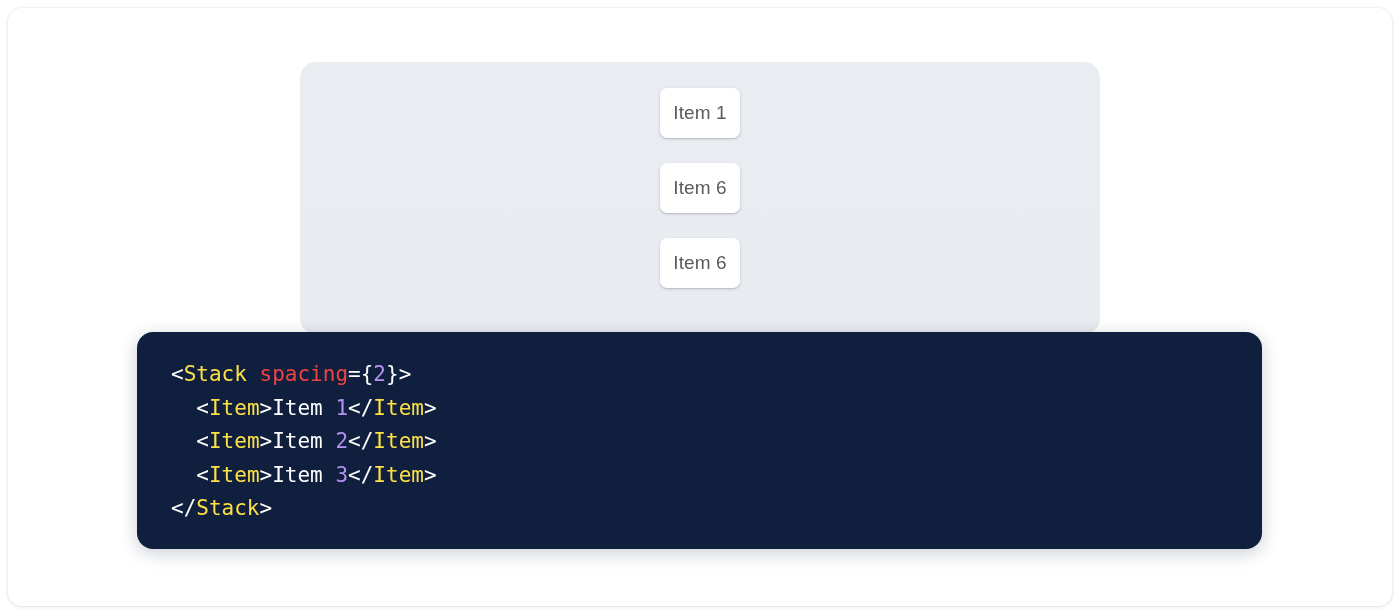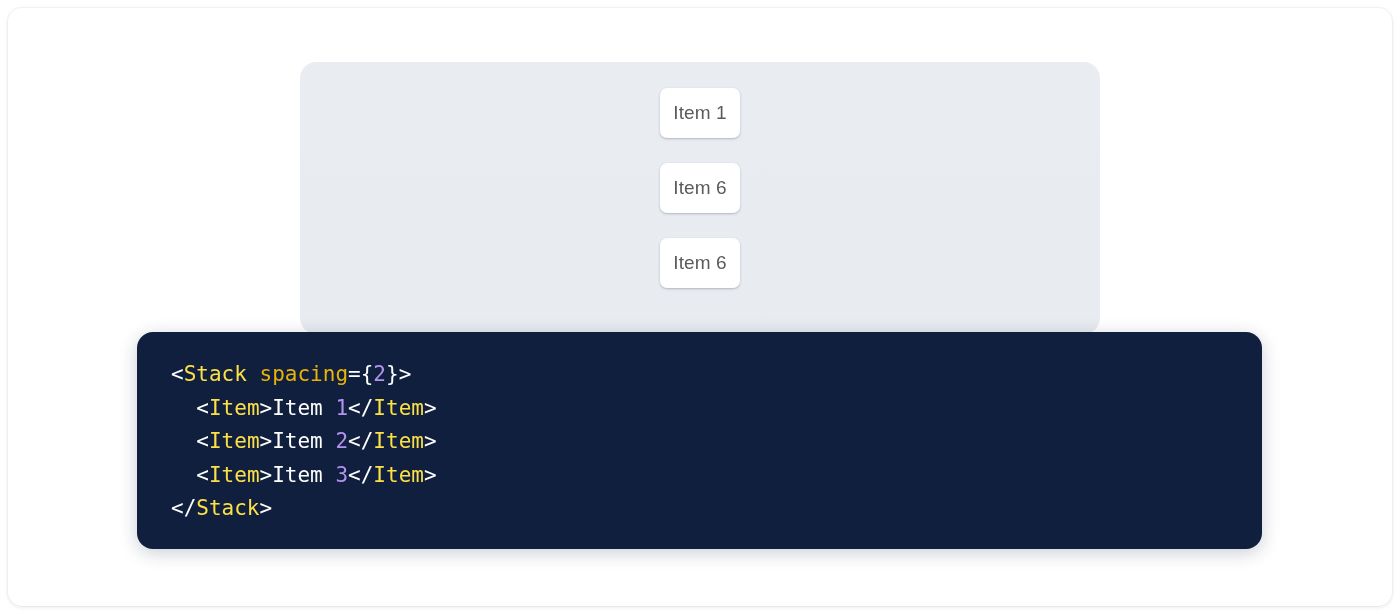--- a/index.html
+++ b/index.html
@@ -87,21 +87,21 @@
     font-family: "DejaVu Sans Mono", "Liberation Mono", monospace;
     font-size: 21px;
     line-height: 33.6px;
     white-space: pre;
     color: #ffffff;
     -webkit-font-smoothing: antialiased;
   }
 
   .tok-punct  { color: #ffffff; }
   .tok-tag    { color: #fde047; }
-  .tok-attr   { color: #eab308; }
+  .tok-attr   { color: #ef4444; }
   .tok-num    { color: #b392f0; }
   .tok-text   { color: #ffffff; }
 </style>
 </head>
 <body>
 
 <div id="page-card">
 
   <div id="preview-panel">
     <div id="stack">

